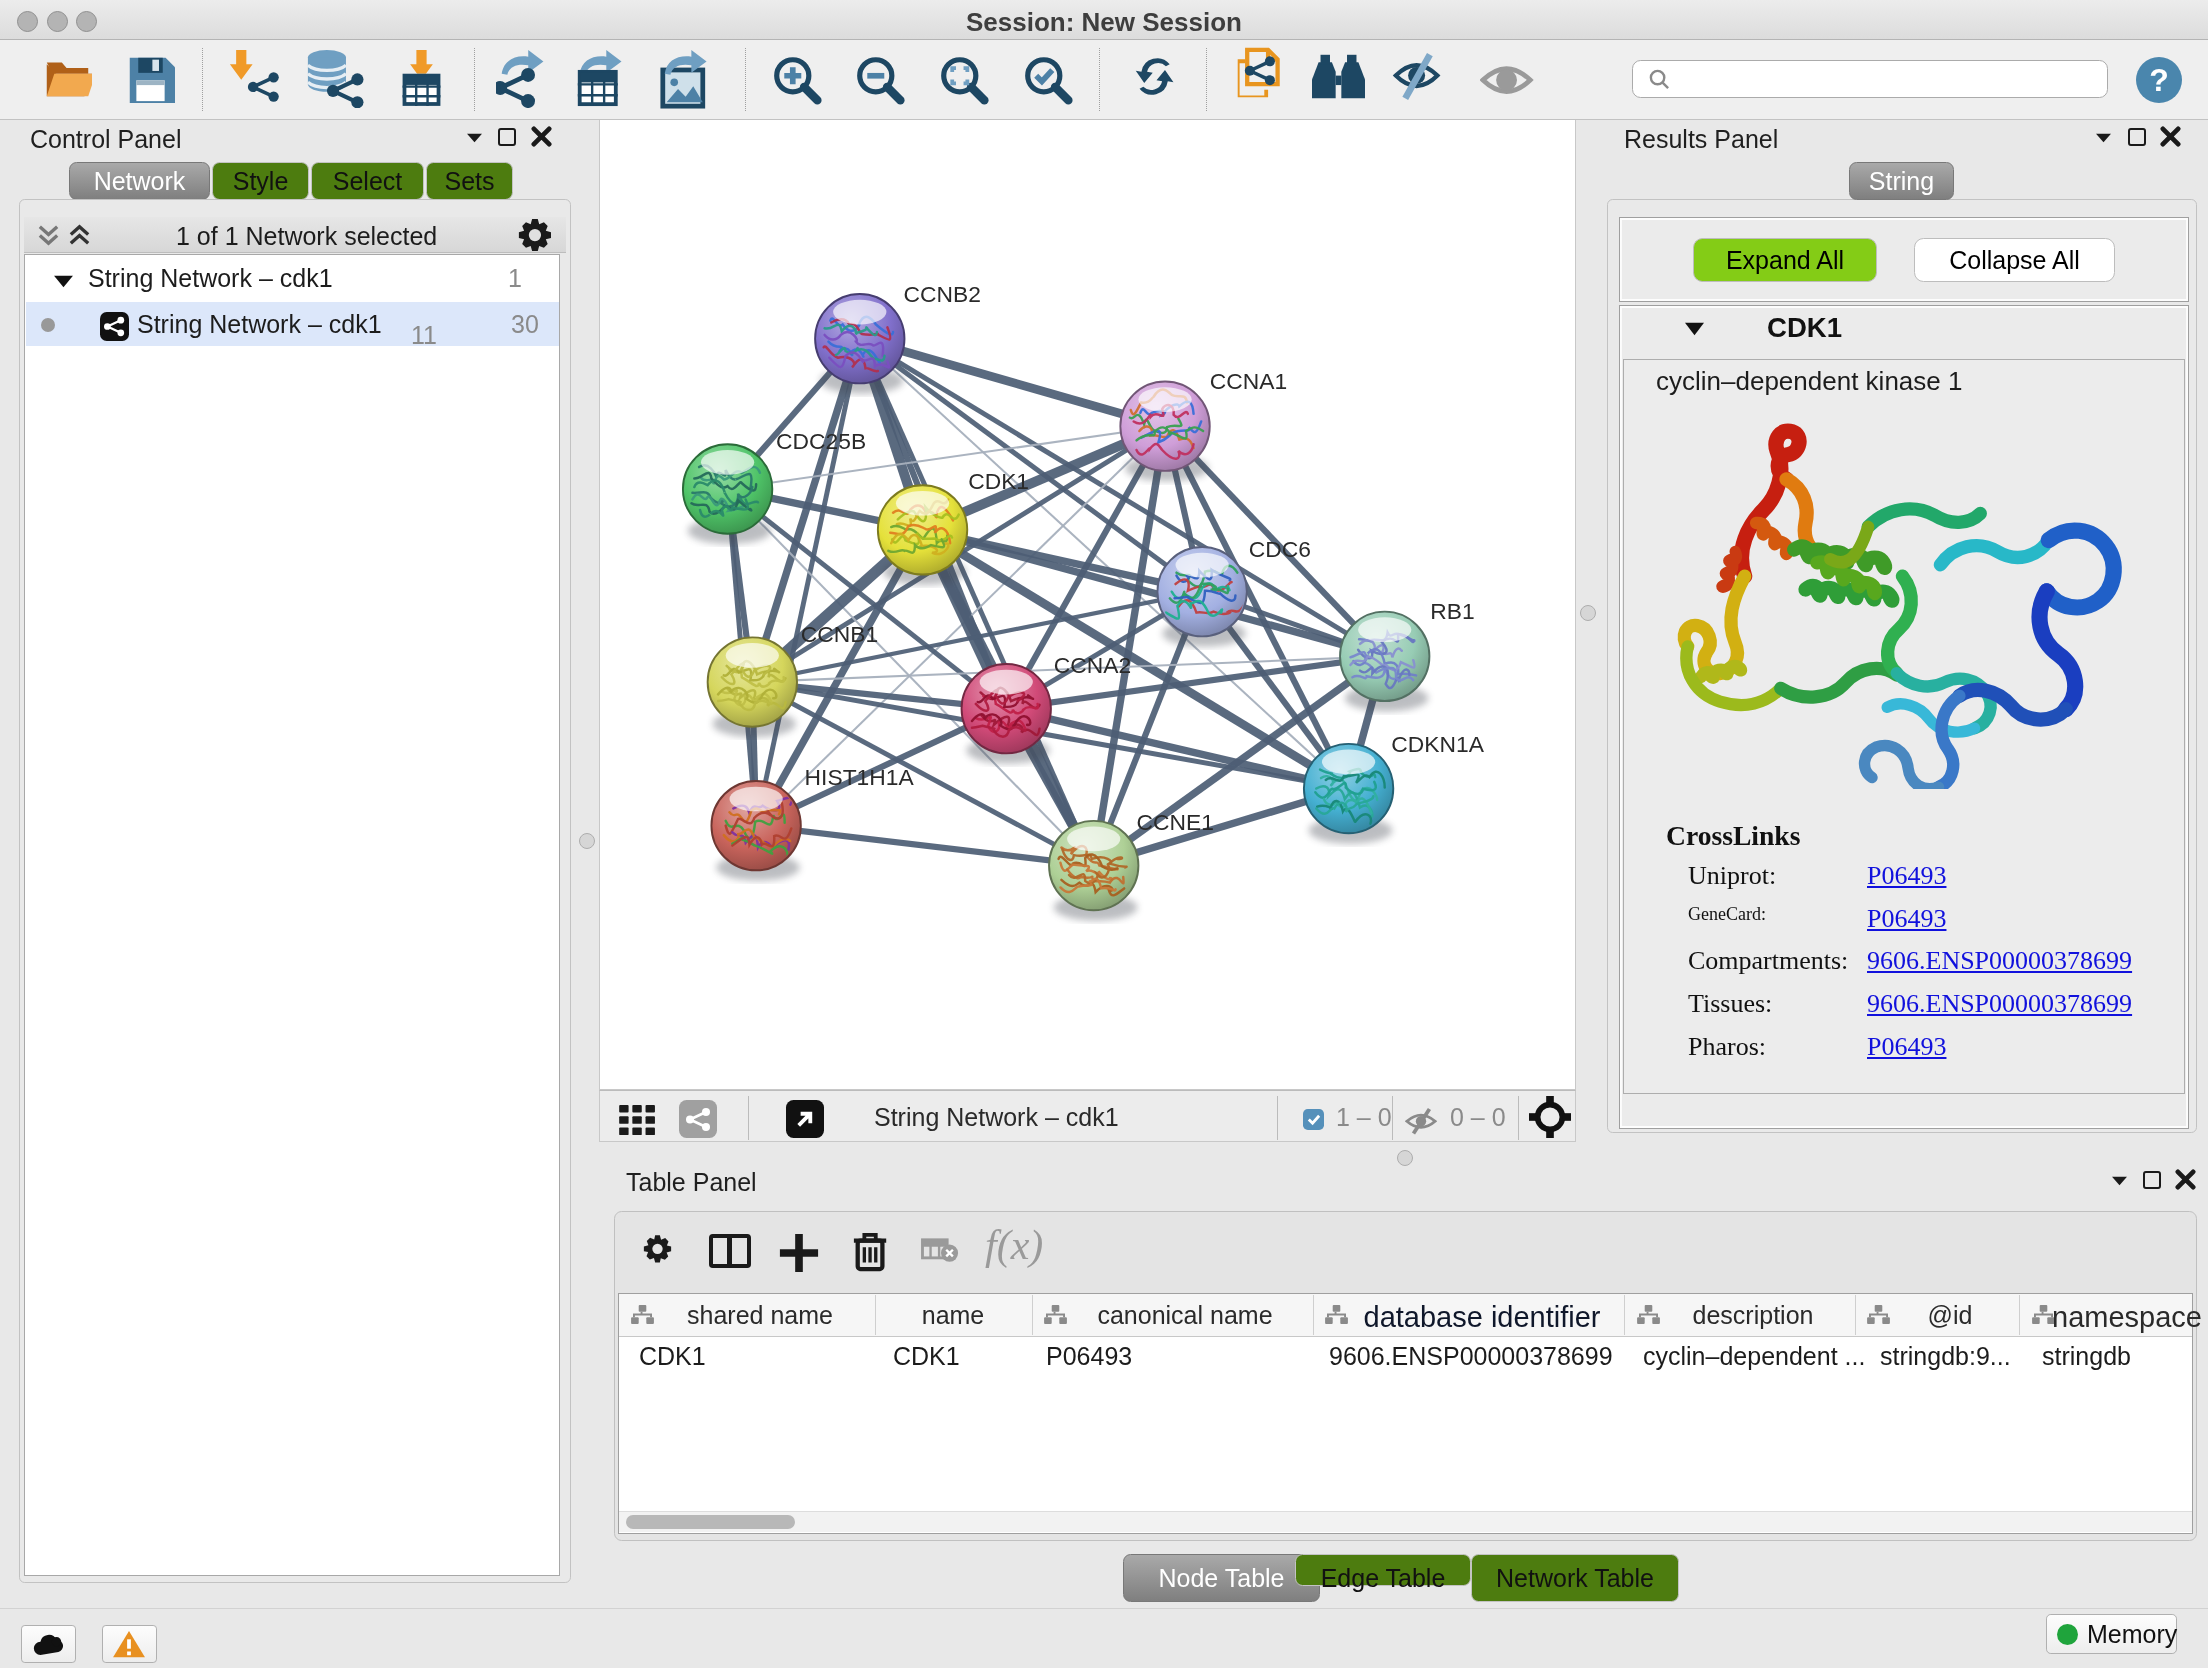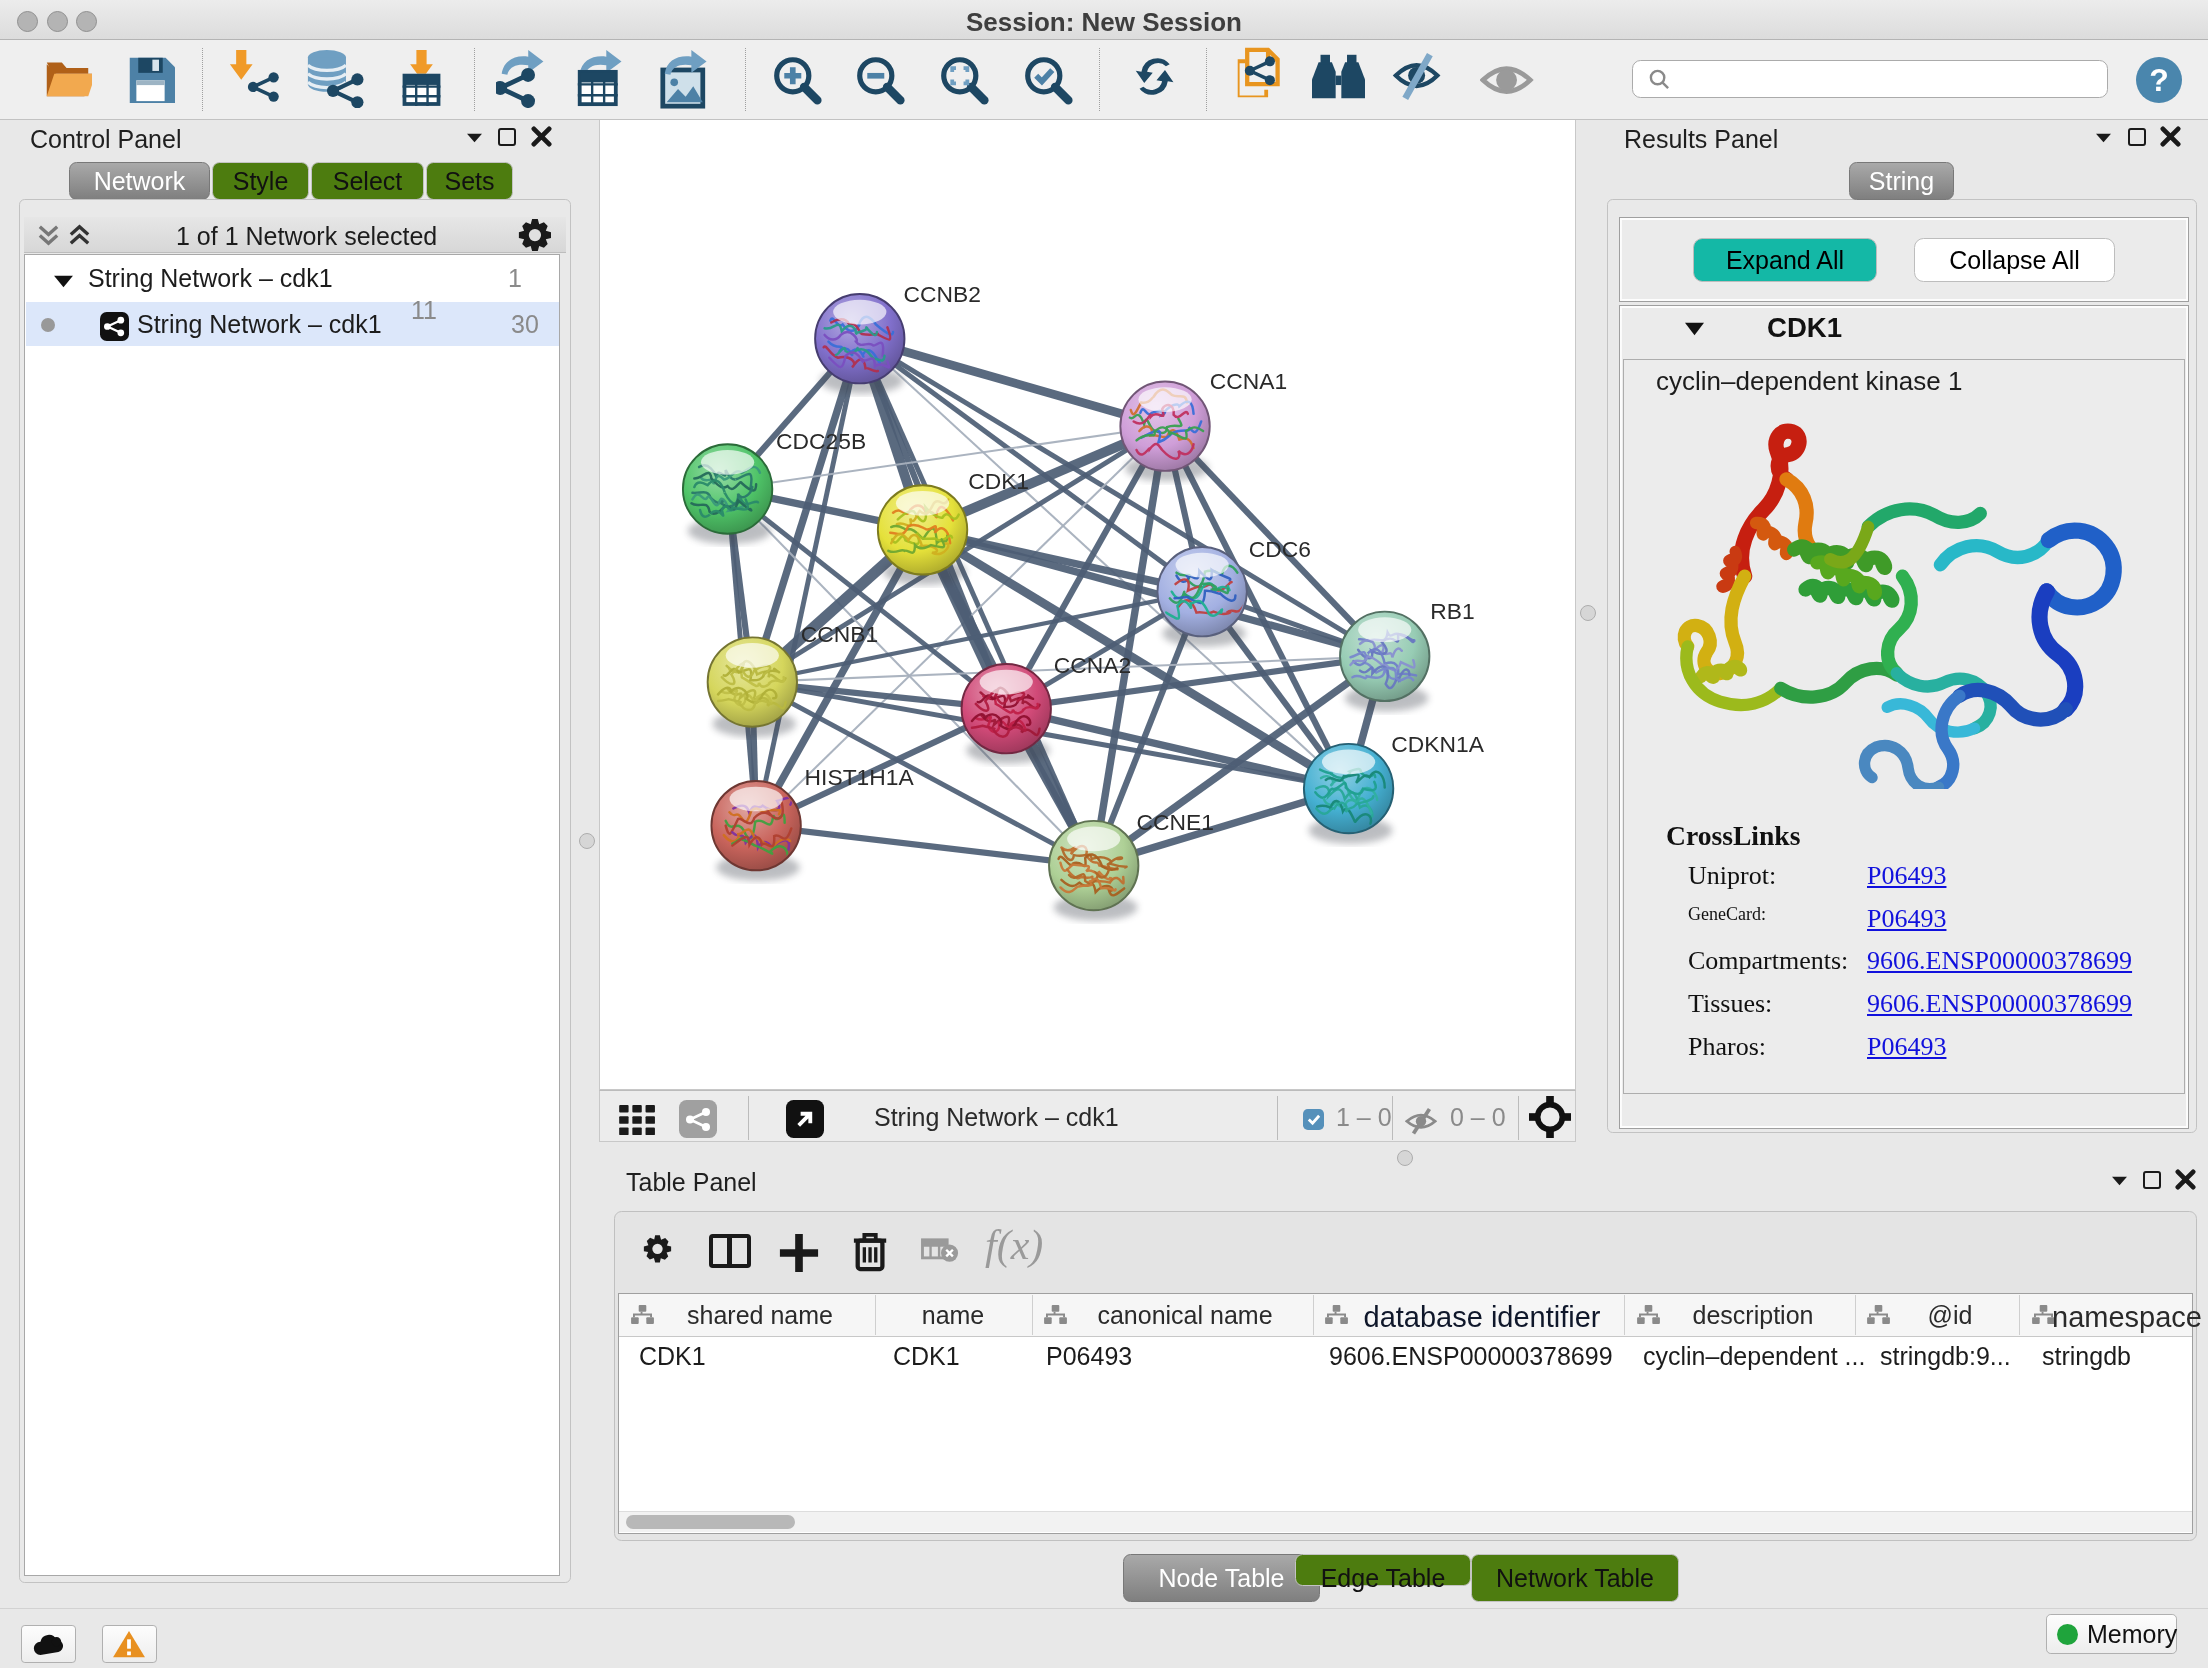--- a/index.html
+++ b/index.html
@@ -186,21 +186,21 @@
 <div class="abs" style="left:100px;top:312px;width:28.5px;height:28.5px;background:#111;border-radius:6.7px"></div>
 <svg class="abs" style="left:104px;top:316px" width="21" height="21" viewBox="0 0 22 22">
     <g fill="#fff">
       <circle cx="17.600000" cy="4.400000" r="3.520000"></circle>
       <circle cx="3.520000" cy="11.000000" r="3.520000"></circle>
       <circle cx="17.600000" cy="17.600000" r="3.520000"></circle>
       <path d="M17.600000 4.400000L3.520000 11.000000M3.520000 11.000000L17.600000 17.600000" stroke="#fff" stroke-width="2.420000"></path>
     </g>
   </svg>
 <div class="abs txt" style="left:137px;top:310px">String Network – cdk1</div>
-<div class="abs txt gry" style="left:411px;top:296px">11</div>
+<div class="abs txt gry" style="left:411px;top:321px">11</div>
 <div class="abs txt gry" style="left:511px;top:310px">30</div>
 <div class="abs" style="left:599px;top:120px;width:977px;height:970px;background:#fff;border:1px solid #c8c8c8;border-top:none">
     <svg width="977" height="970" viewBox="0 0 1027 1020" style="position:absolute;left:0;top:0">
       <defs>
         <radialGradient id="gCCNB2" cx="0.40" cy="0.30" r="0.80">
           <stop offset="0" stop-color="#b5ace1"></stop>
           <stop offset="0.55" stop-color="#8170cc"></stop>
           <stop offset="1" stop-color="#5a4e8e"></stop>
         </radialGradient>
         <radialGradient id="gCCNA1" cx="0.40" cy="0.30" r="0.80">
@@ -552,21 +552,21 @@
 <svg class="abs" style="left:2094px;top:130px" width="19" height="15" viewBox="0 0 20 16">
     <path d="M2 4h16l-8 9z" fill="#1a1a1a"></path>
   </svg>
 <div class="abs" style="left:2128px;top:128px;width:18px;height:18px;border:2.4px solid #1a1a1a;border-radius:2.9px"></div>
 <svg class="abs" style="left:2160px;top:126px" width="21" height="21" viewBox="0 0 22 22">
     <path d="M3 3 L19 19 M19 3 L3 19" stroke="#1a1a1a" stroke-width="5" stroke-linecap="round"></path>
   </svg>
 <div class="abs" style="left:1607px;top:199px;width:590px;height:934px;background:#e9e9e9;border:1px solid #c2c2c2;border-radius:5.7px"></div>
 <div class="tab tabsel" style="left:1849px;top:162px;width:105px">String</div>
 <div class="abs" style="left:1619px;top:217px;width:570px;height:85px;background:#ebebeb;border:1px solid #9f9f9f;box-shadow:inset 0 0 0 1.9px #fdfdfd"></div>
-<div class="abs" style="left:1693px;top:238px;width:184px;height:44px;background:#14b8a6;border:1px solid #bdbdbd;border-radius:9.5px;font-size:25px;text-align:center;line-height:42px">Expand All</div>
+<div class="abs" style="left:1693px;top:238px;width:184px;height:44px;background:#84cc16;border:1px solid #bdbdbd;border-radius:9.5px;font-size:25px;text-align:center;line-height:42px">Expand All</div>
 <div class="abs" style="left:1914px;top:238px;width:201px;height:44px;background:#fff;border:1px solid #bdbdbd;border-radius:9.5px;font-size:25px;text-align:center;line-height:42px">Collapse All</div>
 <div class="abs" style="left:1619px;top:305px;width:570px;height:824px;background:#ebebeb;border:1px solid #9f9f9f;box-shadow:inset 0 0 0 1.9px #fdfdfd"></div>
 <svg class="abs" style="left:1683px;top:320px" width="23" height="19" viewBox="0 0 24 20">
     <path d="M2 3h20l-10 13z" fill="#111"></path>
   </svg>
 <div class="abs" style="left:1767px;top:312px;font-size:27.6px;font-weight:700;color:#111">CDK1</div>
 <div class="abs" style="left:1623px;top:359px;width:562px;height:735px;background:#ececec;border:1px solid #adadad"></div>
 <div class="abs txt" style="left:1656px;top:366px;font-size:26px">cyclin–dependent kinase 1</div>
 <svg class="abs" style="left:1634px;top:409px" width="533" height="380" viewBox="0 0 520 400">
     <path d="M96 176 C86 148 100 122 116 106 C130 92 140 66 130 44 C126 32 134 20 146 24 C158 28 154 46 142 48 C128 50 128 68 140 74" fill="none" stroke="#c61f10" stroke-width="16" stroke-linecap="round"></path>

